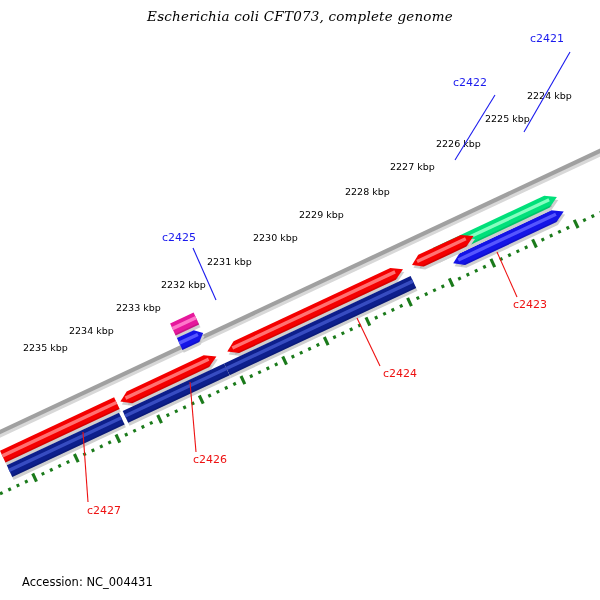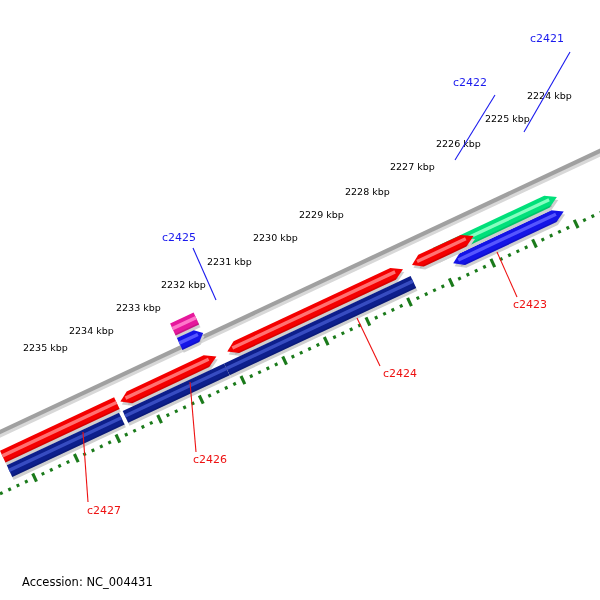--- a/index.html
+++ b/index.html
@@ -44,20 +44,21 @@
     font-size:11px;
   }
   .gene-label.blue{fill:#1a1aee;}
   .gene-label.red{fill:#ee1111;}
 </style>
 </head>
 <body>
 
 <div id="stage">
 
+  <div class="title">Escherichia coli CFT073, complete genome</div>
 
   <svg id="map" width="600" height="600">
     <defs>
       <clipPath id="clipAll">
           <rect x="0" y="30" width="600" height="520"></rect>
         </clipPath>
     </defs>
 
     <g id="tickTrack" clip-path="url(#clipAll)">
         <line x1="-50.6" y1="512.6" x2="-46.8" y2="520.7" stroke="#1a7a1a" stroke-width="3.1" stroke-linecap="butt"></line>

